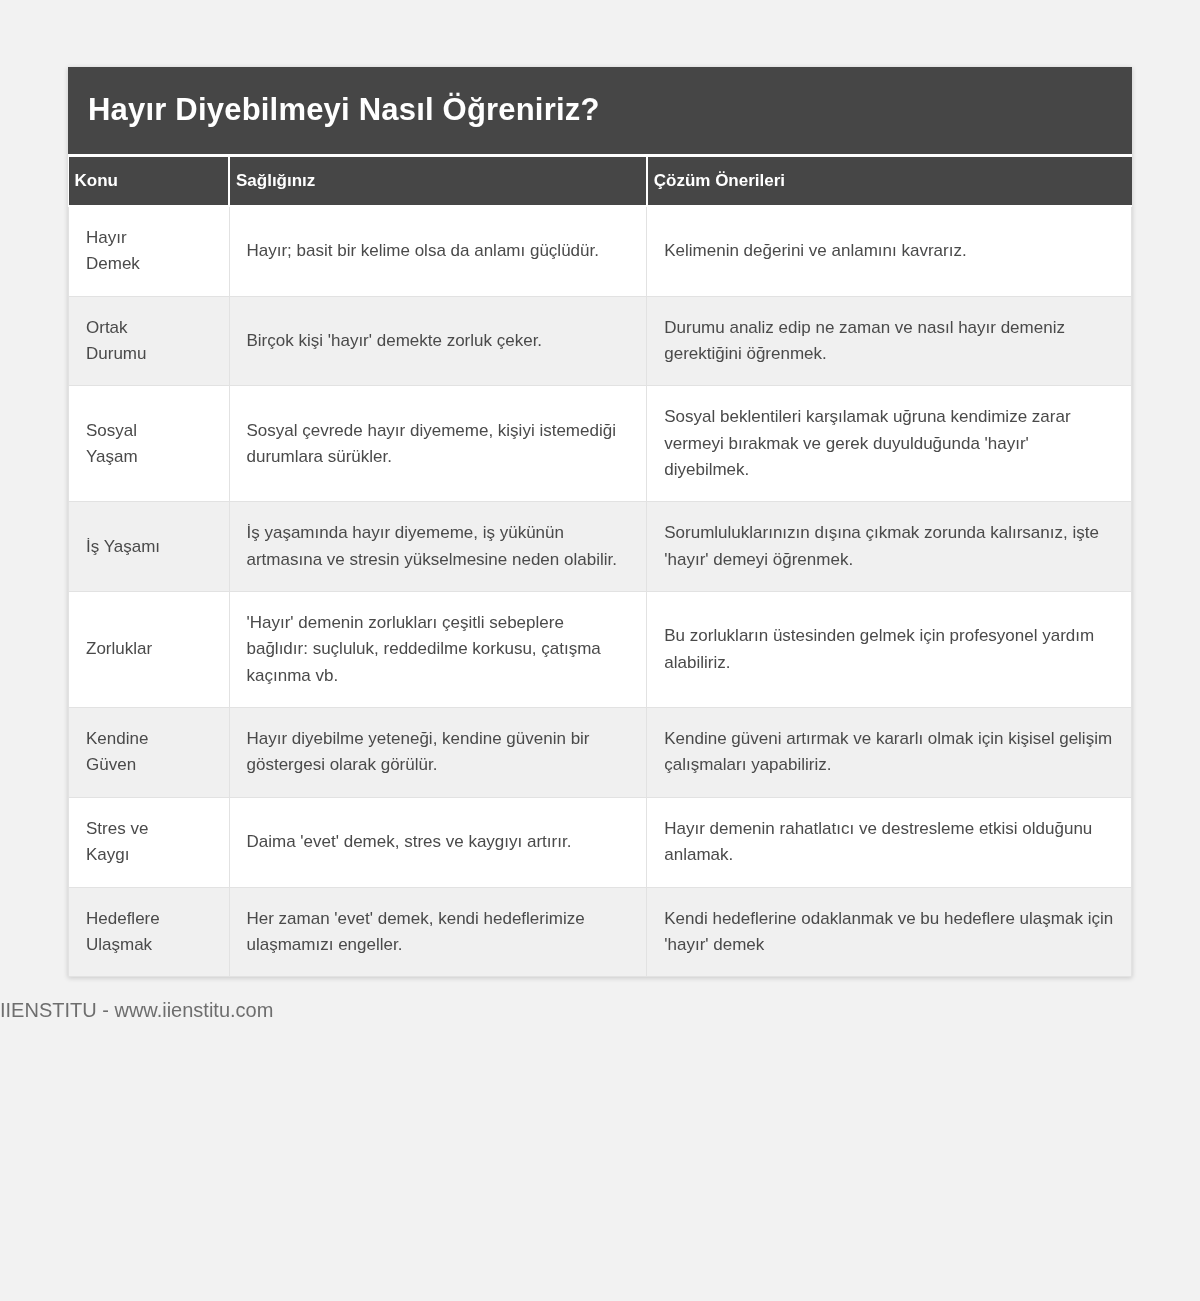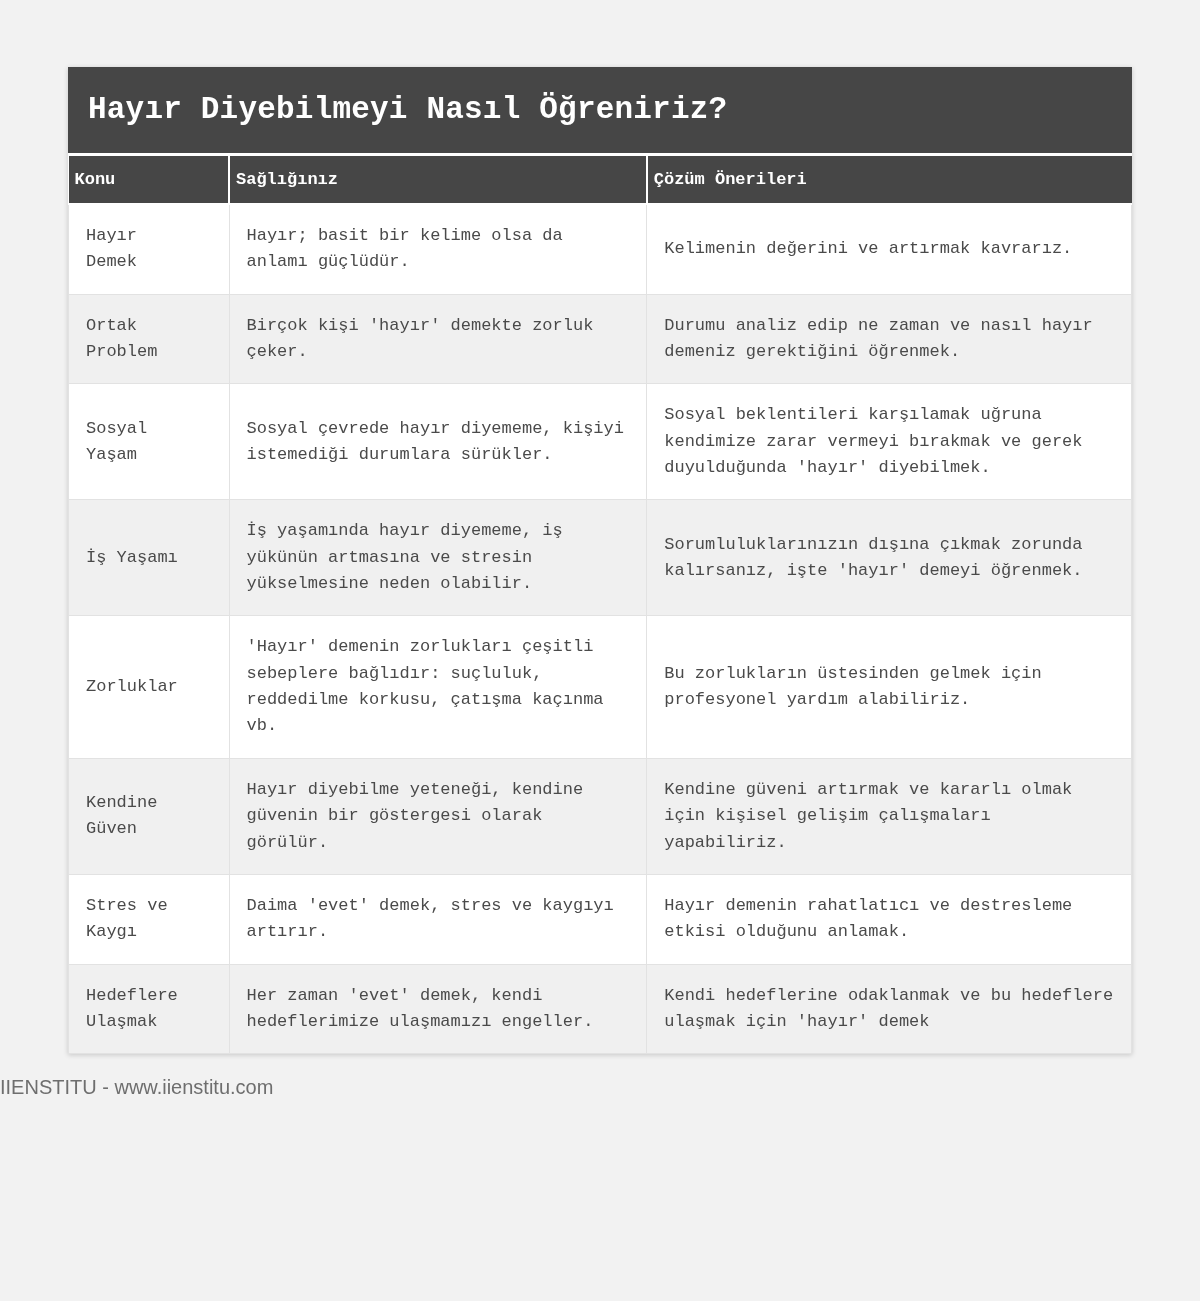--- a/index.html
+++ b/index.html
@@ -9,21 +9,20 @@
     height: 1301px;
     background: #f2f2f2;
     font-family: "Liberation Sans", "DejaVu Sans", sans-serif;
     overflow: hidden;
   }
   .container {
     width: 1064px;
     margin: 67px auto 0 auto;
     background: #ffffff;
     box-shadow: 0 1px 5px rgba(0,0,0,0.18);
-    font-family: Liberation Mono, monospace;
   }
   .title-bar {
     background: #464646;
     color: #ffffff;
     font-size: 31px;
     font-weight: bold;
     padding: 25px 20px 26px 20px;
     border-bottom: 3px solid #ffffff;
     letter-spacing: 0.2px;
   }
@@ -86,25 +85,25 @@
         <th>Sağlığınız</th>
         <th>Çözüm Önerileri</th>
       </tr>
     </thead>
     <tbody>
       <tr>
         <td>
             <div class="konu-inner">Hayır Demek</div>
           </td>
         <td>Hayır; basit bir kelime olsa da anlamı güçlüdür.</td>
-        <td>Kelimenin değerini ve artırmak kavrarız.</td>
+        <td>Kelimenin değerini ve anlamını kavrarız.</td>
       </tr>
       <tr>
         <td>
-            <div class="konu-inner">Ortak Problem</div>
+            <div class="konu-inner">Ortak Durumu</div>
           </td>
         <td>Birçok kişi 'hayır' demekte zorluk çeker.</td>
         <td>Durumu analiz edip ne zaman ve nasıl hayır demeniz gerektiğini öğrenmek.</td>
       </tr>
       <tr>
         <td>
             <div class="konu-inner">Sosyal Yaşam</div>
           </td>
         <td>Sosyal çevrede hayır diyememe, kişiyi istemediği durumlara sürükler.</td>
         <td>Sosyal beklentileri karşılamak uğruna kendimize zarar vermeyi bırakmak ve gerek duyulduğunda 'hayır' diyebilmek.</td>

